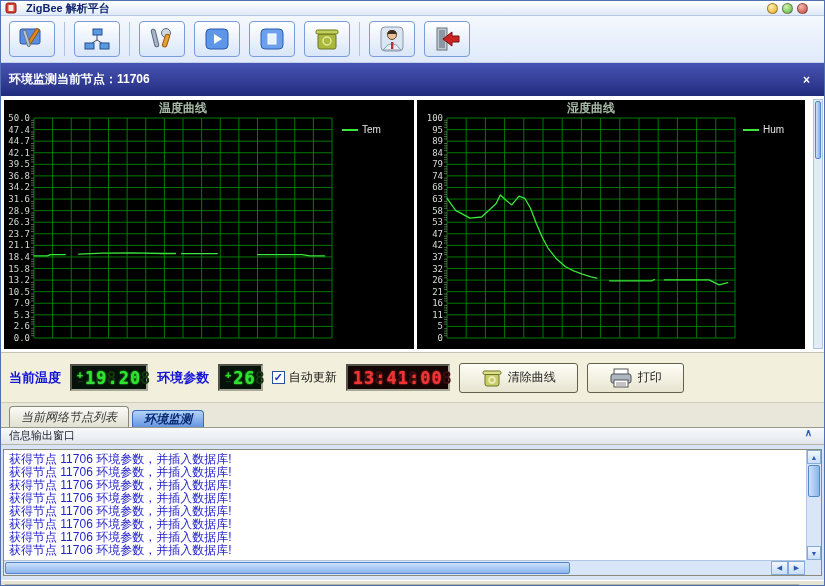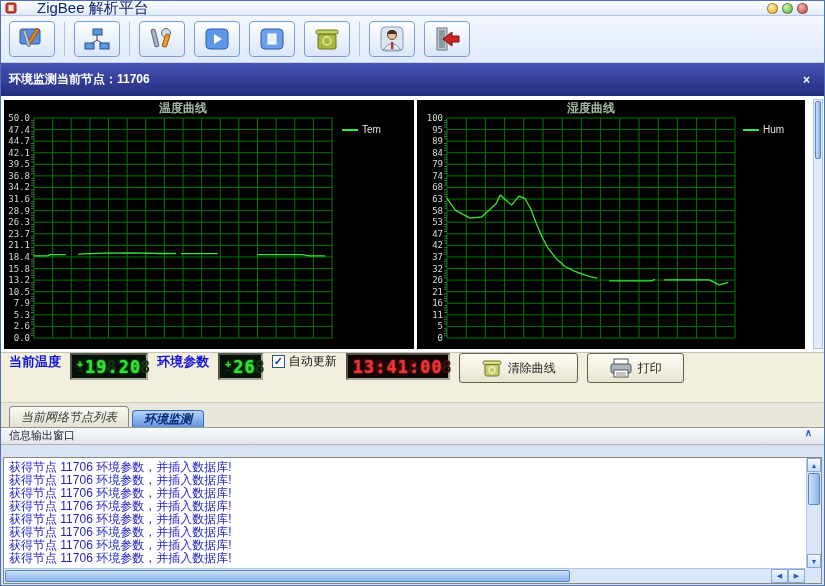--- a/index.html
+++ b/index.html
@@ -1,21 +1,21 @@
 <!DOCTYPE html>
 <html><head>
 <meta charset="utf-8">
 <style>
   html,body{margin:0;padding:0;background:#8fa0b4;font-family:"Liberation Sans","DejaVu Sans",sans-serif;}
   *{box-sizing:border-box;}
   .window{width:825px;height:586px;position:relative;background:#d8e4f4;border:1px solid #5070b0;overflow:hidden;}
 
   
   .titlebar{height:15px;display:flex;align-items:center;padding:0 4px;background:linear-gradient(#feffff,#dfe9f8);border-bottom:1px solid #b8c8e4;}
-  .titlebar .title{font-size:15px;font-weight:normal;color:#12266e;margin-left:20px;flex:1;white-space:nowrap;}
+  .titlebar .title{font-size:11px;font-weight:bold;color:#12266e;margin-left:9px;flex:1;white-space:nowrap;}
   .winbtns{display:flex;gap:4px;margin-right:12px;}
   .winbtn{width:11px;height:11px;border-radius:50%;border:1px solid rgba(60,40,20,.45);padding:0;}
   .winbtn.min{background:radial-gradient(circle at 35% 30%,#ffeeb0,#e8a81c);}
   .winbtn.max{background:radial-gradient(circle at 35% 30%,#d2f4b4,#54b434);}
   .winbtn.close{background:radial-gradient(circle at 35% 30%,#f4b8b0,#c64038);}
 
   
   .toolbar{height:47px;display:flex;align-items:center;gap:9px;padding:0 8px;background:linear-gradient(#f4f8fe,#e0eafa);border-bottom:1px solid #c0d0e8;}
   .tb{width:46px;height:36px;display:flex;align-items:center;justify-content:center;background:linear-gradient(#ffffff,#d8e6f8);border:1px solid #7a9cd8;border-radius:4px;padding:0;}
   .tb-sep{width:1px;height:34px;background:#b0c2e0;}
@@ -24,21 +24,21 @@
   .banner{height:33px;display:flex;align-items:center;background:linear-gradient(#4854b4,#222c7e);color:#fff;font-size:12px;font-weight:bold;padding:0 8px;}
   .banner-close{margin-left:auto;margin-right:6px;color:#fff;font-size:12px;font-weight:bold;background:none;border:none;line-height:12px;padding:0;cursor:default;}
 
   
   .charts{height:257px;background:#ffffff;border-bottom:1px solid #c4c4b4;display:flex;gap:3px;padding:4px 14px 4px 3px;position:relative;}
   .chart{background:#000;}
   .side-scroll{position:absolute;right:1px;top:3px;bottom:3px;width:10px;background:#e2ebf8;border:1px solid #aec4e6;}
   .side-thumb{margin:1px;height:58px;background:linear-gradient(90deg,#cde0fa,#86b0ea);border:1px solid #5486cc;border-radius:2px;}
 
   
-  .statusrow{height:50px;background:#f2f0dd;display:flex;align-items:flex-start;padding:0 8px;gap:9px;border-bottom:1px solid #cfcdb8;}
+  .statusrow{height:50px;background:#f2f0dd;display:flex;align-items:center;padding:0 8px;gap:9px;border-bottom:1px solid #cfcdb8;}
   .field-label{color:#1414d8;font-weight:bold;font-size:13px;white-space:nowrap;}
   .led{background:#06110a;border:2px inset #a8a898;display:inline-flex;align-items:center;padding:1px 5px;height:27px;}
   .led-sign{display:flex;flex-direction:column;justify-content:center;font-size:10px;line-height:7px;font-weight:bold;font-family:"DejaVu Sans Mono",monospace;margin-right:2px;}
   .led-digits{position:relative;font-family:"DejaVu Sans Mono",monospace;font-weight:bold;font-size:17px;letter-spacing:1px;line-height:20px;white-space:pre;}
   .led-digits .ghost{position:absolute;left:10px;top:0;}
   .led-digits .lit{position:relative;}
   .led.green .lit,.led.green .sign-on{color:#2fe42f;text-shadow:0 0 2px #2fe42f;}
   .led.green .ghost,.led.green .sign-off{color:#12370f;}
   .led.red{background:#140505;}
   .led.red .lit{color:#f03434;text-shadow:0 0 2px #f03434;}
@@ -50,21 +50,21 @@
   
   .tabrow{height:25px;background:#e9e7da;display:flex;align-items:flex-end;padding:0 0 0 8px;border-bottom:1px solid #9a9a8c;font-style:italic;}
   .tab{height:21px;display:flex;align-items:center;padding:0 11px;font-size:12px;border:1px solid #8a8a7c;border-bottom:none;border-radius:4px 4px 0 0;background:linear-gradient(#fbfbf6,#e2e0d2);color:#333;margin-right:3px;white-space:nowrap;}
   .tab.active{background:linear-gradient(#b6d4fa,#6494e0);color:#082a72;font-weight:bold;border-color:#3a6ab8;height:17px;}
 
   
   .outhead{height:17px;display:flex;align-items:flex-start;background:linear-gradient(#f8fafc,#e2e6ec);border-bottom:1px solid #b4b4a8;font-size:11px;color:#223;padding:0 8px;}
   .collapse{margin-left:auto;color:#2a5ac0;font-weight:bold;font-size:10px;background:none;border:none;padding:0 4px;line-height:10px;}
 
   
-  .logwrap{height:127px;background:#fff;border:1px solid #8a8a7c;position:relative;margin:12px 2px;}
+  .logwrap{height:127px;background:#fff;border:1px solid #8a8a7c;position:relative;margin:4px 2px;}
   .log-lines{position:absolute;left:0;top:0;right:16px;bottom:15px;overflow:hidden;padding:3px 5px;}
   .log-line{font-size:12px;line-height:13px;color:#2424c8;white-space:pre;}
   .vsb{position:absolute;right:0;top:0;bottom:15px;width:15px;background:#d8e6f8;border-left:1px solid #b2c6e2;display:flex;flex-direction:column;}
   .sb-btn{height:14px;width:100%;background:linear-gradient(#f2f7fe,#cadef6);border:1px solid #86aad8;color:#2a5ab8;font-size:7px;display:flex;align-items:center;justify-content:center;padding:0;}
   .vsb-thumb{height:32px;margin:1px;background:linear-gradient(90deg,#cde0fa,#8cb4ec);border:1px solid #5486cc;border-radius:2px;}
   .vsb .spacer{flex:1;}
   .hsb{position:absolute;left:0;right:16px;bottom:0;height:15px;background:#d8e6f8;border-top:1px solid #b2c6e2;display:flex;align-items:stretch;}
   .hsb-thumb{width:565px;margin:1px;background:linear-gradient(#cde0fa,#8cb4ec);border:1px solid #5486cc;border-radius:2px;}
   .hsb .spacer{flex:1;}
   .hsb .sb-btn{width:17px;height:auto;}

